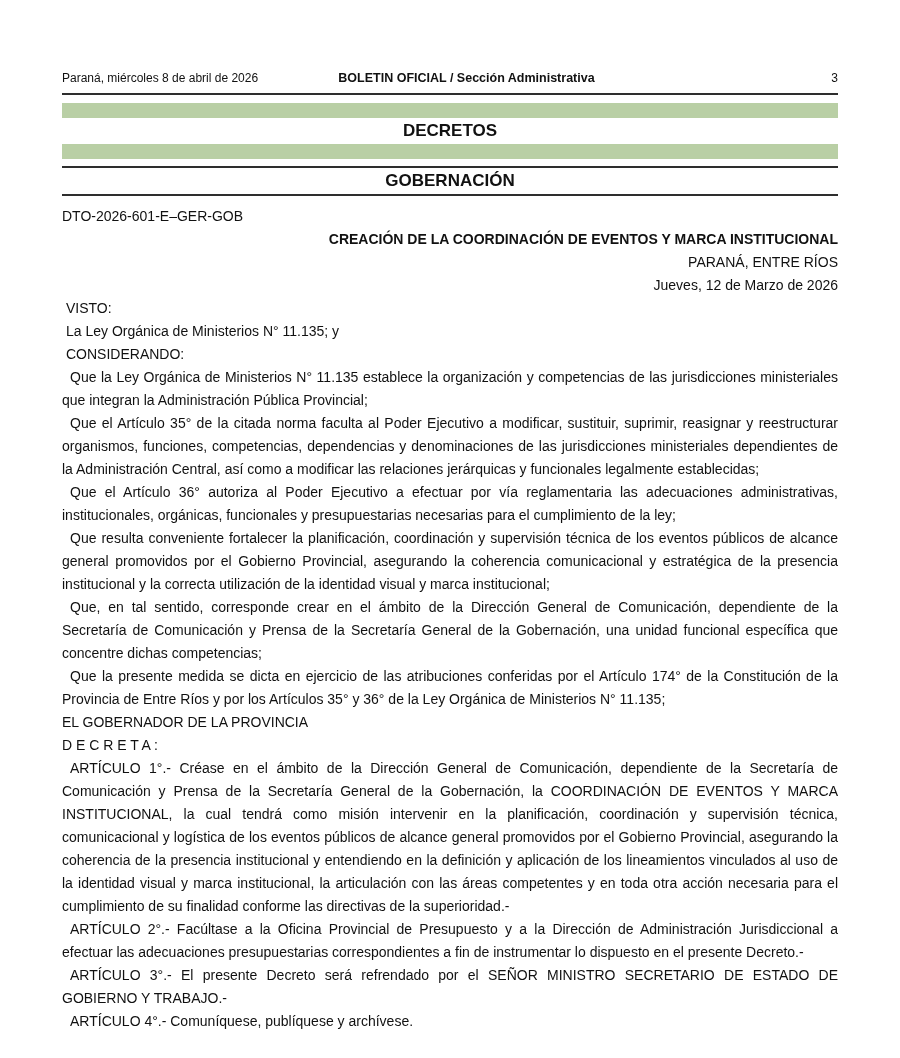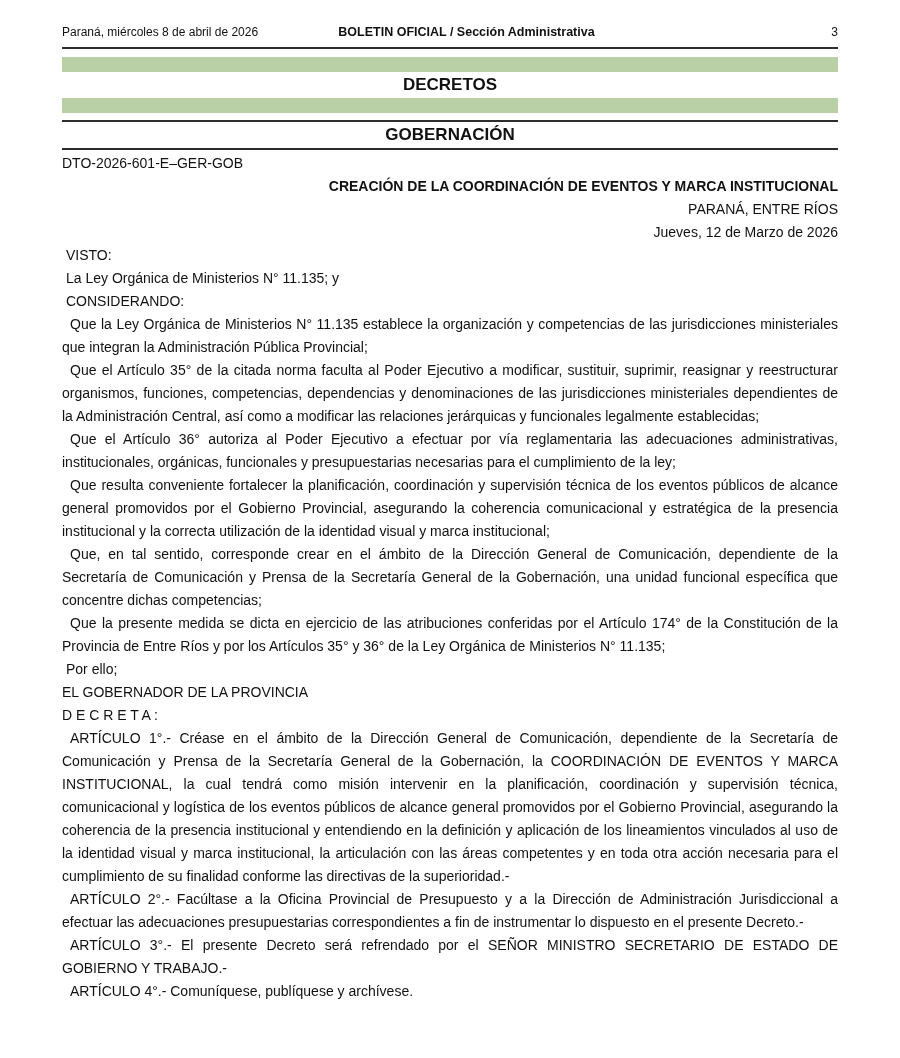--- a/index.html
+++ b/index.html
@@ -16,20 +16,21 @@
     background: #ffffff;
   }
   
   .masthead {
     padding-top: 24px;
     display: grid;
     grid-template-columns: 1fr auto 1fr;
     align-items: baseline;
     font-size: 12px;
     line-height: 16px;
+    margin-top: 46px;
   }
   .masthead .m-date { justify-self: start; }
   .masthead .m-title { justify-self: center; font-weight: bold; font-size: 12.5px; padding-left: 33px; }
   .masthead .m-page { justify-self: end; }
   .rule {
     height: 2px;
     background: #2e2e2e;
   }
   .rule-top { margin-top: 7px; }
   .band {
@@ -40,21 +41,21 @@
   .section-title {
     text-align: center;
     font-weight: bold;
     font-size: 17px;
     line-height: 20px;
     padding: 3px 0;
   }
   .rule-mid { margin-top: 7px; }
   
   .decree {
-    margin-top: 2px;
+    margin-top: 9px;
     font-size: 14px;
     line-height: 23px;
   }
   .decree p { margin: 0; }
   .code-line { margin-bottom: 1px; }
   .right { text-align: right; }
   .bold { font-weight: bold; }
   .just {
     text-align: justify;
     text-indent: 8px;
@@ -95,21 +96,20 @@
     <p class="label-line">La Ley Orgánica de Ministerios N° 11.135; y</p>
     <p class="label-line">CONSIDERANDO:</p>
 
     <p class="just">Que la Ley Orgánica de Ministerios N° 11.135 establece la organización y competencias de las jurisdicciones ministeriales que integran la Administración Pública Provincial;</p>
     <p class="just">Que el Artículo 35° de la citada norma faculta al Poder Ejecutivo a modificar, sustituir, suprimir, reasignar y reestructurar organismos, funciones, competencias, dependencias y denominaciones de las jurisdicciones ministeriales dependientes de la Administración Central, así como a modificar las relaciones jerárquicas y funcionales legalmente establecidas;</p>
     <p class="just">Que el Artículo 36° autoriza al Poder Ejecutivo a efectuar por vía reglamentaria las adecuaciones administrativas, institucionales, orgánicas, funcionales y presupuestarias necesarias para el cumplimiento de la ley;</p>
     <p class="just">Que resulta conveniente fortalecer la planificación, coordinación y supervisión técnica de los eventos públicos de alcance general promovidos por el Gobierno Provincial, asegurando la coherencia comunicacional y estratégica de la presencia institucional y la correcta utilización de la identidad visual y marca institucional;</p>
     <p class="just">Que, en tal sentido, corresponde crear en el ámbito de la Dirección General de Comunicación, dependiente de la Secretaría de Comunicación y Prensa de la Secretaría General de la Gobernación, una unidad funcional específica que concentre dichas competencias;</p>
     <p class="just">Que la presente medida se dicta en ejercicio de las atribuciones conferidas por el Artículo 174° de la Constitución de la Provincia de Entre Ríos y por los Artículos 35° y 36° de la Ley Orgánica de Ministerios N° 11.135;</p>
 
-    <p class="label-line">Por ello;</p>
 
     <p class="center">EL GOBERNADOR DE LA PROVINCIA</p>
     <p class="center">D E C R E T A :</p>
 
     <p class="just">ARTÍCULO 1°.- Créase en el ámbito de la Dirección General de Comunicación, dependiente de la Secretaría de Comunicación y Prensa de la Secretaría General de la Gobernación, la COORDINACIÓN DE EVENTOS Y MARCA INSTITUCIONAL, la cual tendrá como misión intervenir en la planificación, coordinación y supervisión técnica, comunicacional y logística de los eventos públicos de alcance general promovidos por el Gobierno Provincial, asegurando la coherencia de la presencia institucional y entendiendo en la definición y aplicación de los lineamientos vinculados al uso de la identidad visual y marca institucional, la articulación con las áreas competentes y en toda otra acción necesaria para el cumplimiento de su finalidad conforme las directivas de la superioridad.-</p>
     <p class="just">ARTÍCULO 2°.- Facúltase a la Oficina Provincial de Presupuesto y a la Dirección de Administración Jurisdiccional a efectuar las adecuaciones presupuestarias correspondientes a fin de instrumentar lo dispuesto en el presente Decreto.-</p>
     <p class="just">ARTÍCULO 3°.- El presente Decreto será refrendado por el SEÑOR MINISTRO SECRETARIO DE ESTADO DE GOBIERNO Y TRABAJO.-</p>
     <p class="just">ARTÍCULO 4°.- Comuníquese, publíquese y archívese.</p>
 
   </main>

